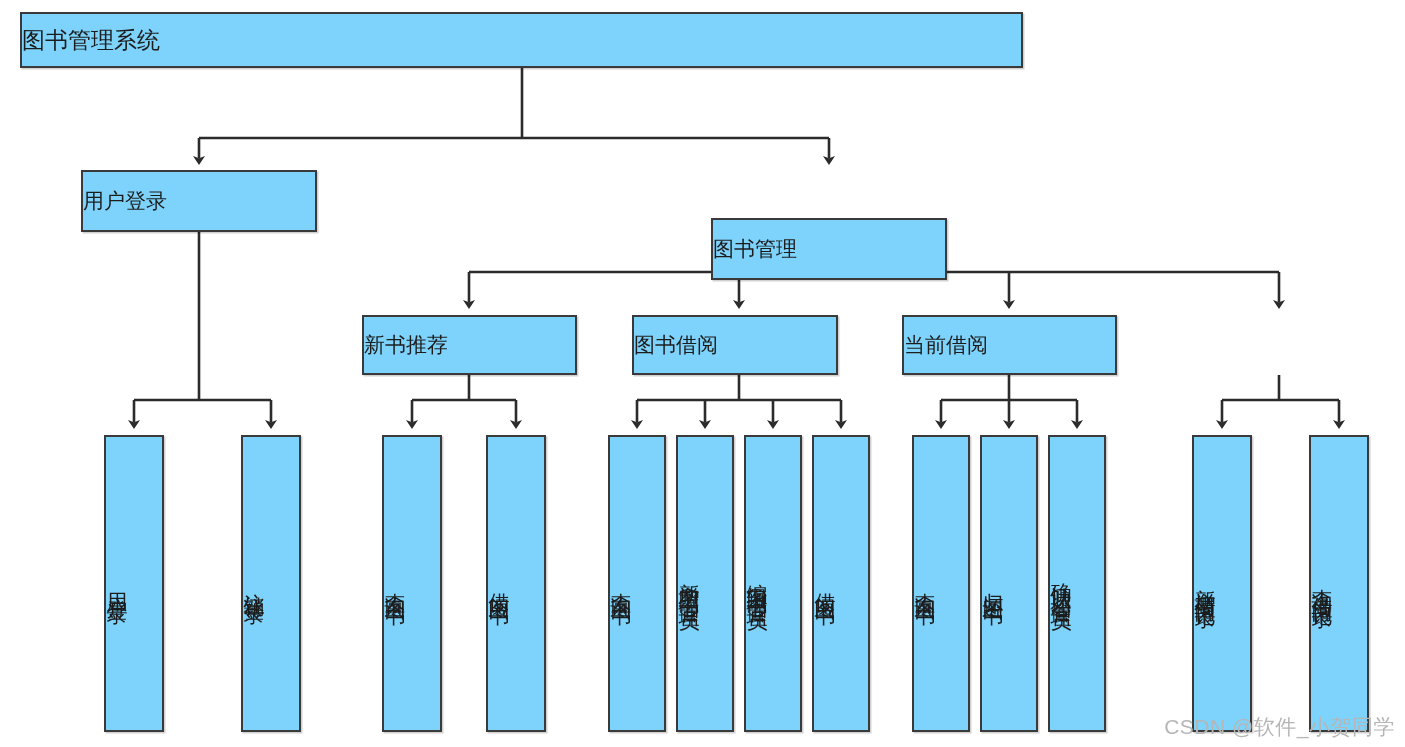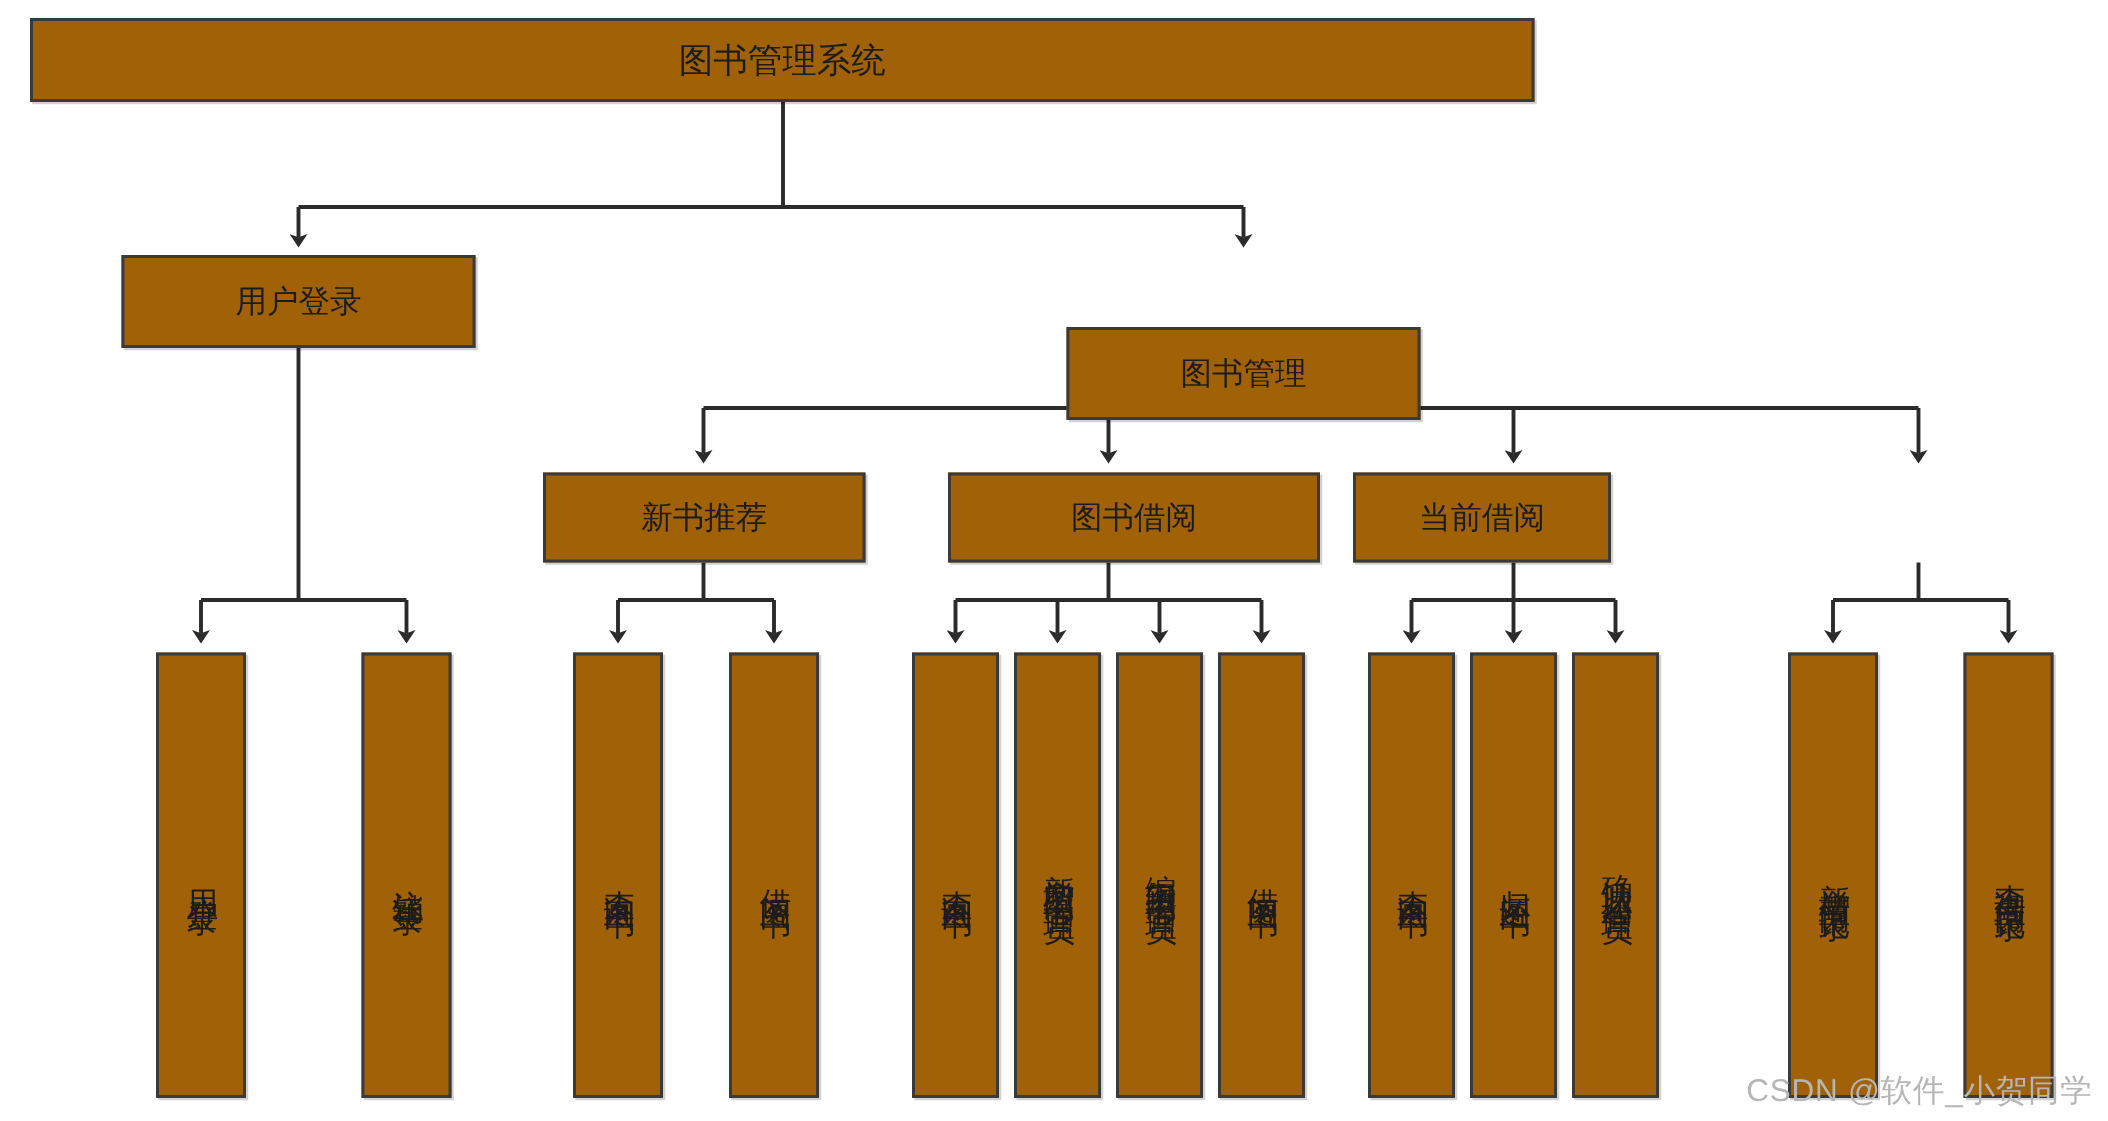--- a/index.html
+++ b/index.html
@@ -21,25 +21,24 @@
     position: absolute;
     left: 0;
     top: 0;
     width: 1405px;
     height: 747px;
     pointer-events: none;
   }
   .node {
     position: absolute;
     box-sizing: border-box;
-    background: #a16207;
+    background: #7dd3fc;
     border: 2px solid #3a3a3a;
     display: flex;
     align-items: center;
-    justify-content: center;
     color: #1c1c1c;
     box-shadow: 1.5px 1.5px 0 rgba(0,0,0,0.18);
   }
   .node.root {
     font-size: 23px;
   }
   .node.lvl2 {
     font-size: 21px;
   }
   .node.lvl3 {
@@ -131,25 +130,25 @@
   </div>
 
   <div class="node lvl2" style="left:711px; top:170px; width:236px; height:62px;margin-top:48px;">
     <span>图书管理</span>
   </div>
 
   <div class="node lvl3" style="left:362px; top:315px; width:215px; height:60px;">
     <span>新书推荐</span>
   </div>
 
-  <div class="node lvl3" style="left:632px; top:315px; width:248px; height:60px;">
+  <div class="node lvl3" style="left:632px; top:315px; width:206px; height:60px;">
     <span>图书借阅</span>
   </div>
 
-  <div class="node lvl3" style="left:902px; top:315px; width:172px; height:60px;">
+  <div class="node lvl3" style="left:902px; top:315px; width:215px; height:60px;">
     <span>当前借阅</span>
   </div>
 
 
   <div class="node leaf" style="left:104px; top:435px; width:60px; height:297px;">
     <span class="leaf-label">用户登录</span>
   </div>
 
   <div class="node leaf" style="left:241px; top:435px; width:60px; height:297px;">
     <span class="leaf-label">注销登录</span>

